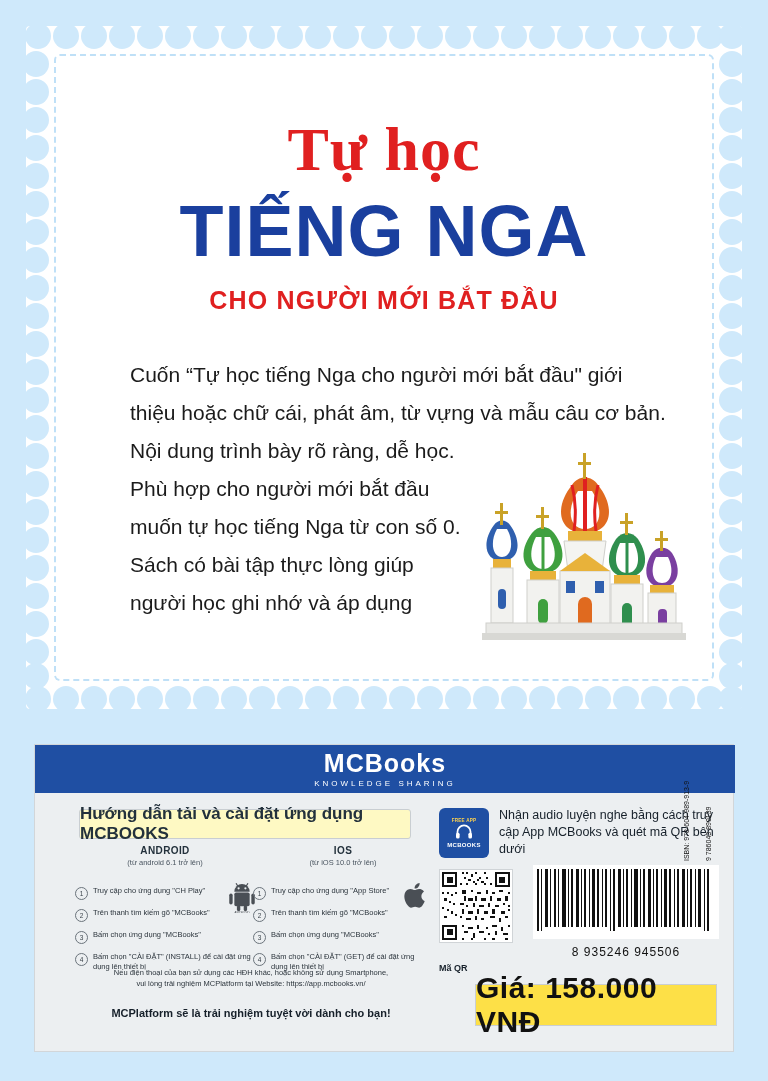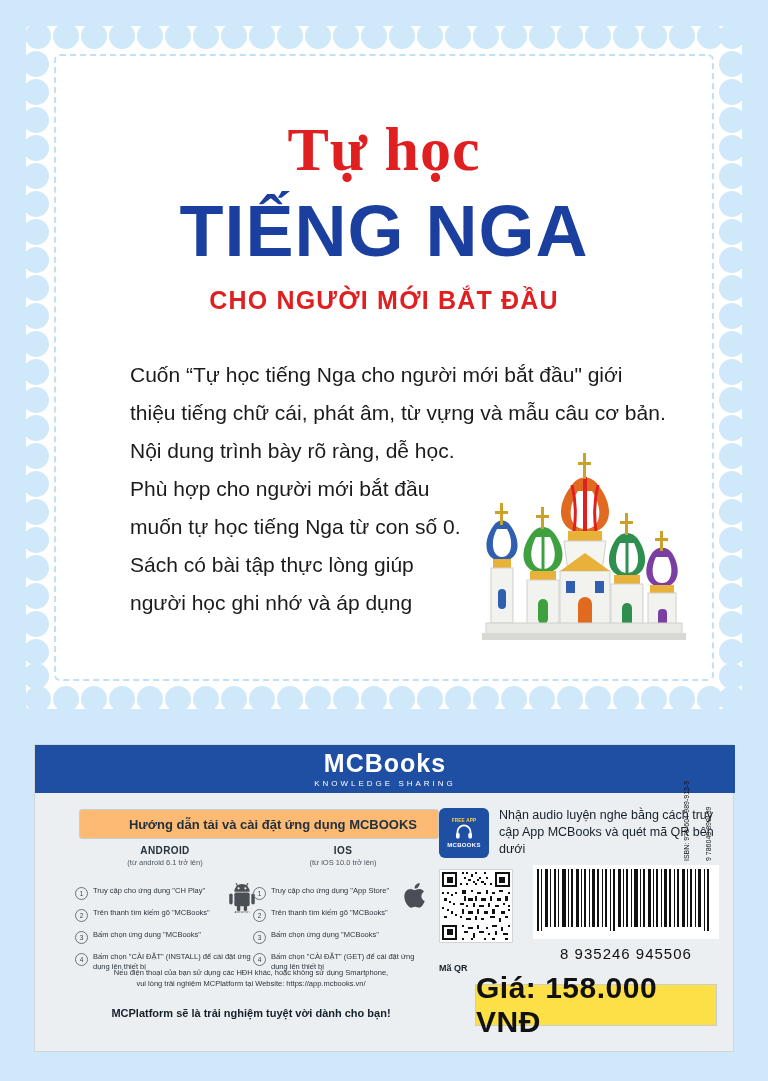--- a/index.html
+++ b/index.html
@@ -102,25 +102,25 @@
   .brand-name{
     color:#fff;font-size:25px;font-weight:bold;letter-spacing:1px;line-height:1;
   }
   .brand-sub{
     color:#fff;font-size:8px;letter-spacing:3px;margin-top:3px;
   }
   .howto{
     position:absolute;
     left:44px;top:64px;
     width:330px;height:28px;
-    background:#fdba74;
+    background:#fef9c3;
     border:1px solid #c9ced2;
     border-radius:3px;
     display:flex;align-items:center;justify-content:center;
-    font-size:13px;font-weight:bold;color:#23313c;padding-left:28px;
+    font-size:17px;font-weight:bold;color:#23313c;
   }
   .col{
     position:absolute;
     top:100px;width:180px;
   }
   .col.left{left:40px;}
   .col.right{left:218px;}
   .col-title{
     text-align:center;font-size:10px;font-weight:bold;color:#23313c;letter-spacing:.4px;
   }
@@ -169,21 +169,21 @@
   }
   .qr{
     width:72px;height:72px;background:#fff;border:1px solid #d0d4d7;
   }
   .qr-label{font-size:9px;font-weight:bold;color:#16202a;margin-top:16px;}
   .barcode-wrap{
     position:absolute;left:498px;top:120px;width:186px;
   }
   .barcode{height:74px;width:186px;}
   .barcode-digits{
-    font-size:15px;letter-spacing:1px;color:#111;margin-top:2px;text-align:center;
+    font-size:12px;letter-spacing:1px;color:#111;margin-top:2px;text-align:center;
   }
   .isbn-vert{
     position:absolute;left:648px;top:116px;
     font-size:7px;color:#111;
     transform:rotate(-90deg);
     transform-origin:left top;
     white-space:nowrap;
   }
   .isbn-vert2{
     position:absolute;left:670px;top:116px;
@@ -331,21 +331,21 @@
     <div class="inner-dash"></div>
 
     <div class="title-block">
       <div class="title-1">Tự học</div>
       <div class="title-2">TIẾNG NGA</div>
       <div class="title-3">CHO NGƯỜI MỚI BẮT ĐẦU</div>
     </div>
 
     <div class="blurb">
       <p class="l1">Cuốn “Tự học tiếng Nga cho người mới bắt đầu" giới</p>
-      <p>thiệu tiếng chữ cái, phát âm, từ vựng và mẫu câu cơ bản.</p>
+      <p>thiệu hoặc chữ cái, phát âm, từ vựng và mẫu câu cơ bản.</p>
       <p>Nội dung trình bày rõ ràng, dễ học.</p>
       <p>Phù hợp cho người mới bắt đầu</p>
       <p>muốn tự học tiếng Nga từ con số 0.</p>
       <p>Sách có bài tập thực lòng giúp</p>
       <p>người học ghi nhớ và áp dụng</p>
     </div>
 
     <svg class="cathedral" viewBox="0 0 210 225">
 
       <g>

